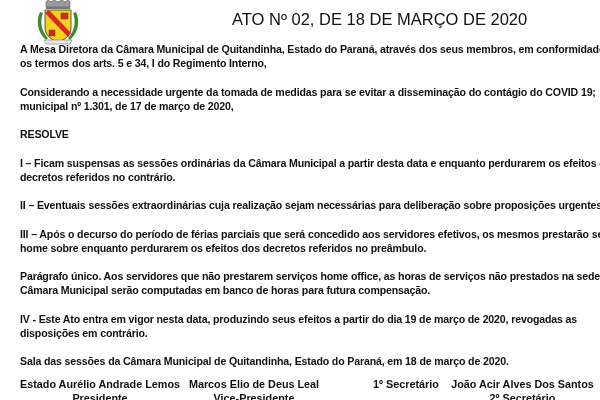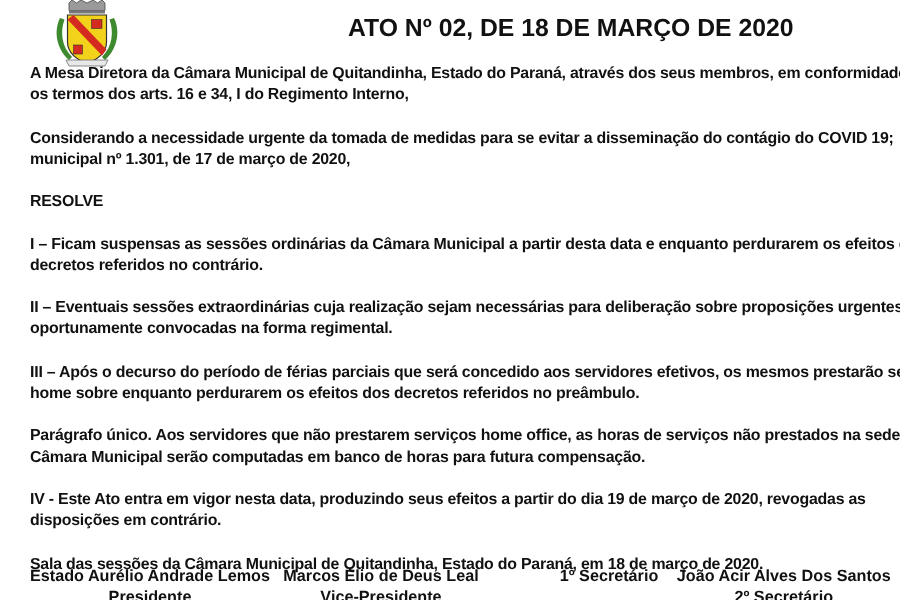--- a/index.html
+++ b/index.html
@@ -6,21 +6,21 @@
     body {
       width: 600px; height: 400px; overflow: hidden;
       background: #ffffff; color: #111111;
       font-family: "Liberation Sans", sans-serif;
       position: relative;
     }
     .logo { position: absolute; left: 34px; top: 0px; width: 48px; height: 45px; }
     .title {
       position: absolute; left: 0; right: 0; top: 10px;
       padding-left: 232px;
-      font-size: 16.5px; font-weight: bold; letter-spacing: 0px;
+      font-size: 16.5px; font-weight: normal; letter-spacing: 0px;
       white-space: nowrap;
     }
     .content {
       position: absolute; left: 20px; top: 42px; width: 580px;
       font-size: 10.6px; font-weight: bold; line-height: 14.2px;
       letter-spacing: -0.15px;
     }
     .content p { margin: 0 0 14.2px 0; white-space: nowrap; }
     .content p .ln { display: block; }
     .signatures {
@@ -51,36 +51,35 @@
 
     <path d="M10 40 L38 40 L36 44 L12 44 Z" fill="#e8e8e8" stroke="#666" stroke-width="0.5"></path>
   </svg>
 </div>
 
 <div class="title">ATO Nº 02, DE 18 DE MARÇO DE 2020</div>
 
 <div class="content">
   <p>
     <span class="ln">A Mesa Diretora da Câmara Municipal de Quitandinha, Estado do Paraná, através dos seus membros, em conformidade com</span>
-    <span class="ln">os termos dos arts. 16 e 34, I do Regimento Interno,</span>
+    <span class="ln">os termos dos arts. 5 e 34, I do Regimento Interno,</span>
   </p>
   <p>
     <span class="ln">Considerando a necessidade urgente da tomada de medidas para se evitar a disseminação do contágio do COVID 19;</span>
     <span class="ln">municipal nº 1.301, de 17 de março de 2020,</span>
   </p>
   <p>
     <span class="ln">RESOLVE</span>
   </p>
   <p>
     <span class="ln">I – Ficam suspensas as sessões ordinárias da Câmara Municipal a partir desta data e enquanto perdurarem os efeitos dos</span>
     <span class="ln">decretos referidos no contrário.</span>
   </p>
   <p>
     <span class="ln">II – Eventuais sessões extraordinárias cuja realização sejam necessárias para deliberação sobre proposições urgentes serão</span>
-    <span class="ln">oportunamente convocadas na forma regimental.</span>
   </p>
   <p>
     <span class="ln">III – Após o decurso do período de férias parciais que será concedido aos servidores efetivos, os mesmos prestarão serviços</span>
     <span class="ln">home sobre enquanto perdurarem os efeitos dos decretos referidos no preâmbulo.</span>
   </p>
   <p>
     <span class="ln">Parágrafo único. Aos servidores que não prestarem serviços home office, as horas de serviços não prestados na sede da</span>
     <span class="ln">Câmara Municipal serão computadas em banco de horas para futura compensação.</span>
   </p>
   <p>

